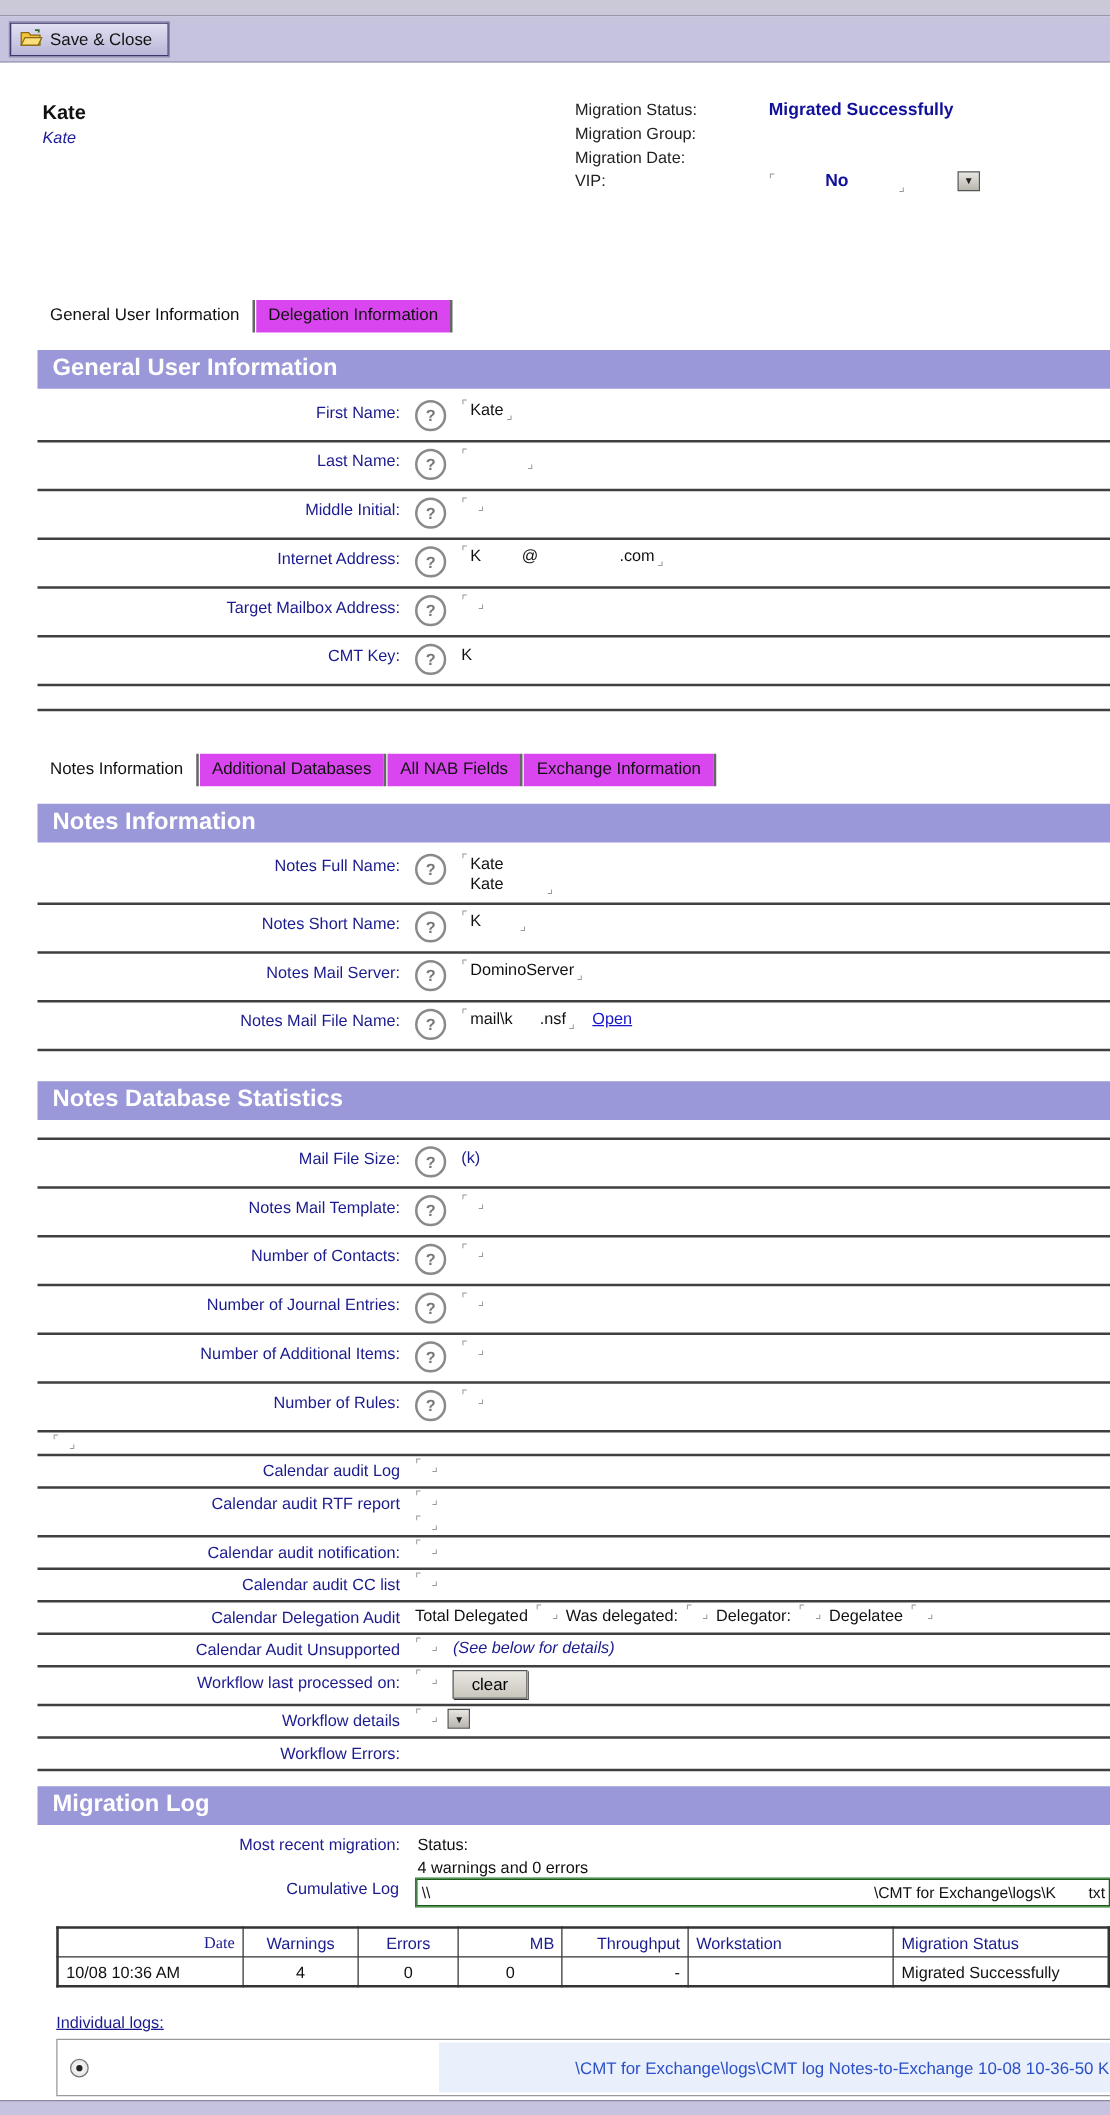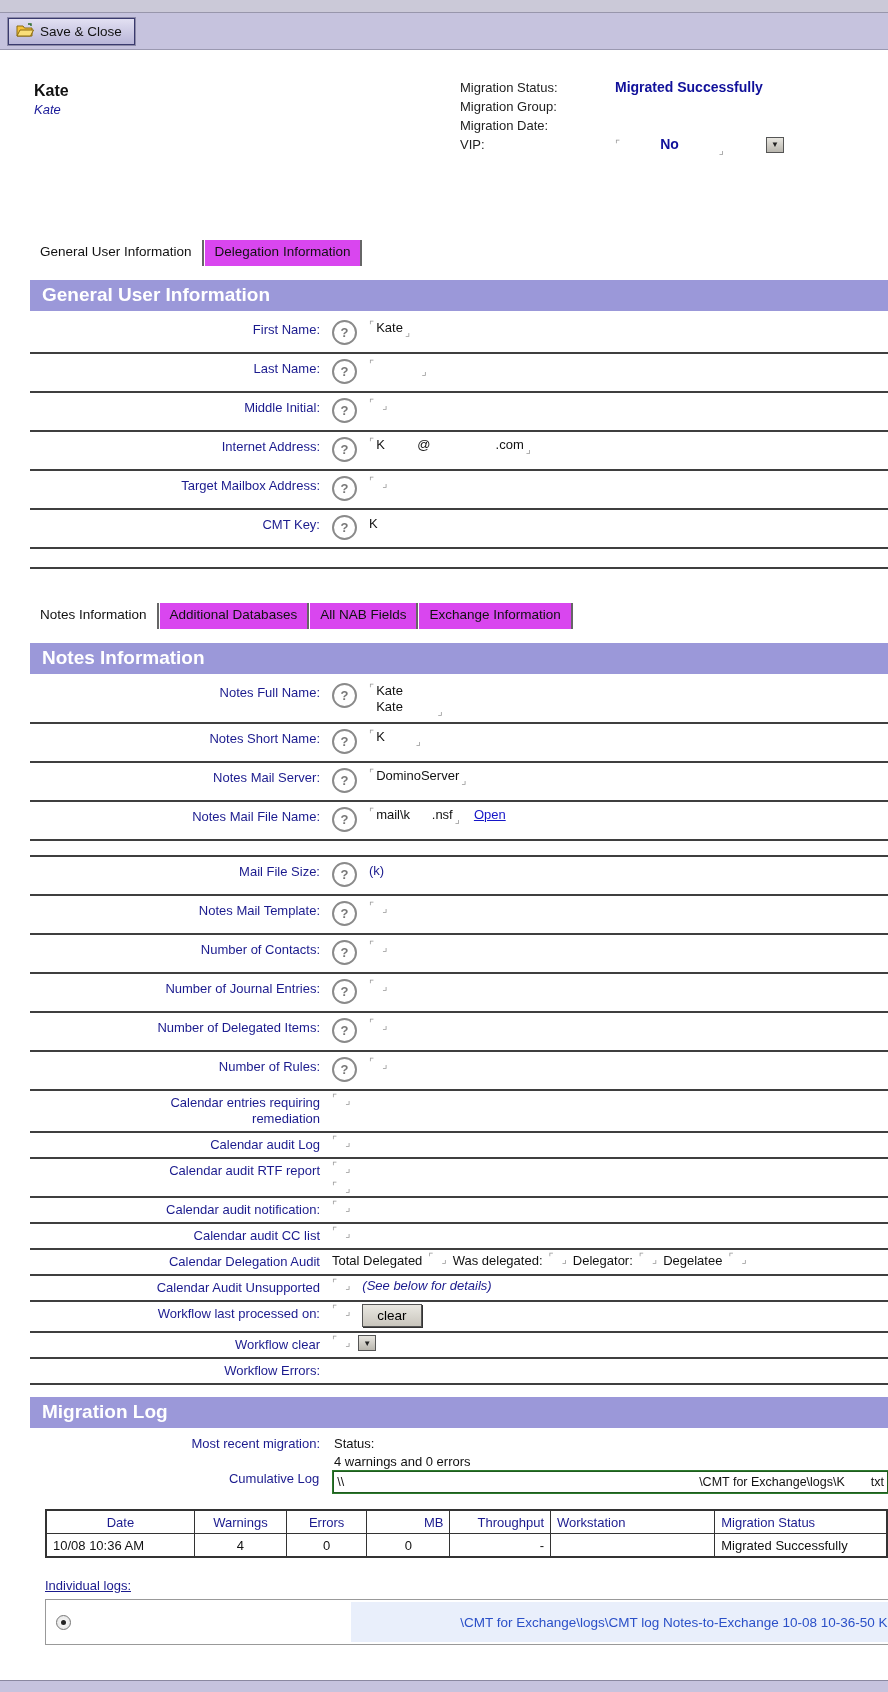--- a/index.html
+++ b/index.html
@@ -258,20 +258,21 @@
           <span class="nb">
             <span class="c1">⌜</span>
             <span class="nbv">mail\k&nbsp;&nbsp;&nbsp;&nbsp;&nbsp;&nbsp;.nsf</span>
             <span class="c2">⌟</span>
           </span>
           <a class="flink">Open</a>
         </div>
       </div>
     </div>
 
+  <div class="banner" style="margin-top:24px;"><span>Notes Database Statistics</span></div>
   <div class="rows topline" style="margin-top:14px;">
       <div class="frow">
         <div class="flabel">Mail File Size:</div>
         <div class="fhelp">?</div>
         <div class="fparts">
           <span class="ft navy">(k)</span>
         </div>
       </div>
       <div class="frow">
         <div class="flabel">Notes Mail Template:</div>
@@ -300,21 +301,21 @@
         <div class="fhelp">?</div>
         <div class="fparts">
           <span class="nb">
             <span class="c1">⌜</span>
             <span class="nbv"></span>
             <span class="c2">⌟</span>
           </span>
         </div>
       </div>
       <div class="frow">
-        <div class="flabel">Number of Delegated Items:</div>
+        <div class="flabel">Number of Additional Items:</div>
         <div class="fhelp">?</div>
         <div class="fparts">
           <span class="nb">
             <span class="c1">⌜</span>
             <span class="nbv"></span>
             <span class="c2">⌟</span>
           </span>
         </div>
       </div>
       <div class="frow">
@@ -322,21 +323,20 @@
         <div class="fhelp">?</div>
         <div class="fparts">
           <span class="nb">
             <span class="c1">⌜</span>
             <span class="nbv"></span>
             <span class="c2">⌟</span>
           </span>
         </div>
       </div>
       <div class="frow nohelp">
-        <div class="flabel">Calendar entries requiring<br>remediation</div>
         <div class="fparts">
           <span class="nb">
             <span class="c1">⌜</span>
             <span class="nbv"></span>
             <span class="c2">⌟</span>
           </span>
         </div>
       </div>
       <div class="frow nohelp">
         <div class="flabel">Calendar audit Log</div>
@@ -429,21 +429,21 @@
         <div class="fparts">
           <span class="nb">
             <span class="c1">⌜</span>
             <span class="nbv"></span>
             <span class="c2">⌟</span>
           </span>
           <button class="fbtn">clear</button>
         </div>
       </div>
       <div class="frow nohelp">
-        <div class="flabel">Workflow clear</div>
+        <div class="flabel">Workflow details</div>
         <div class="fparts">
           <span class="nb">
             <span class="c1">⌜</span>
             <span class="nbv"></span>
             <span class="c2">⌟</span>
           </span>
           <span class="ddbtn">▼</span>
         </div>
       </div>
       <div class="frow nohelp">
@@ -467,21 +467,21 @@
     <div class="mig-content cumfield">
       <span>\\</span>
       <span class="cl-mid">\CMT for Exchange\logs\K</span>
       <span class="cl-right">txt</span>
     </div>
   </div>
 
   <table class="mig" id="mig-table">
     <thead>
         <tr>
-          <th style="text-align: center; width: 150px;">Date</th>
+          <th style="text-align: right; width: 150px; font-family: Liberation Serif, serif;">Date</th>
           <th style="text-align: center; width: 88px;">Warnings</th>
           <th style="text-align: center; width: 78px;">Errors</th>
           <th style="text-align: right; width: 88px;">MB</th>
           <th style="text-align: right; width: 95px;">Throughput</th>
           <th style="text-align: left; width: 180px;">Workstation</th>
           <th style="text-align: left; width: 170px;">Migration Status</th>
         </tr>
       </thead>
       <tbody>
         <tr>

